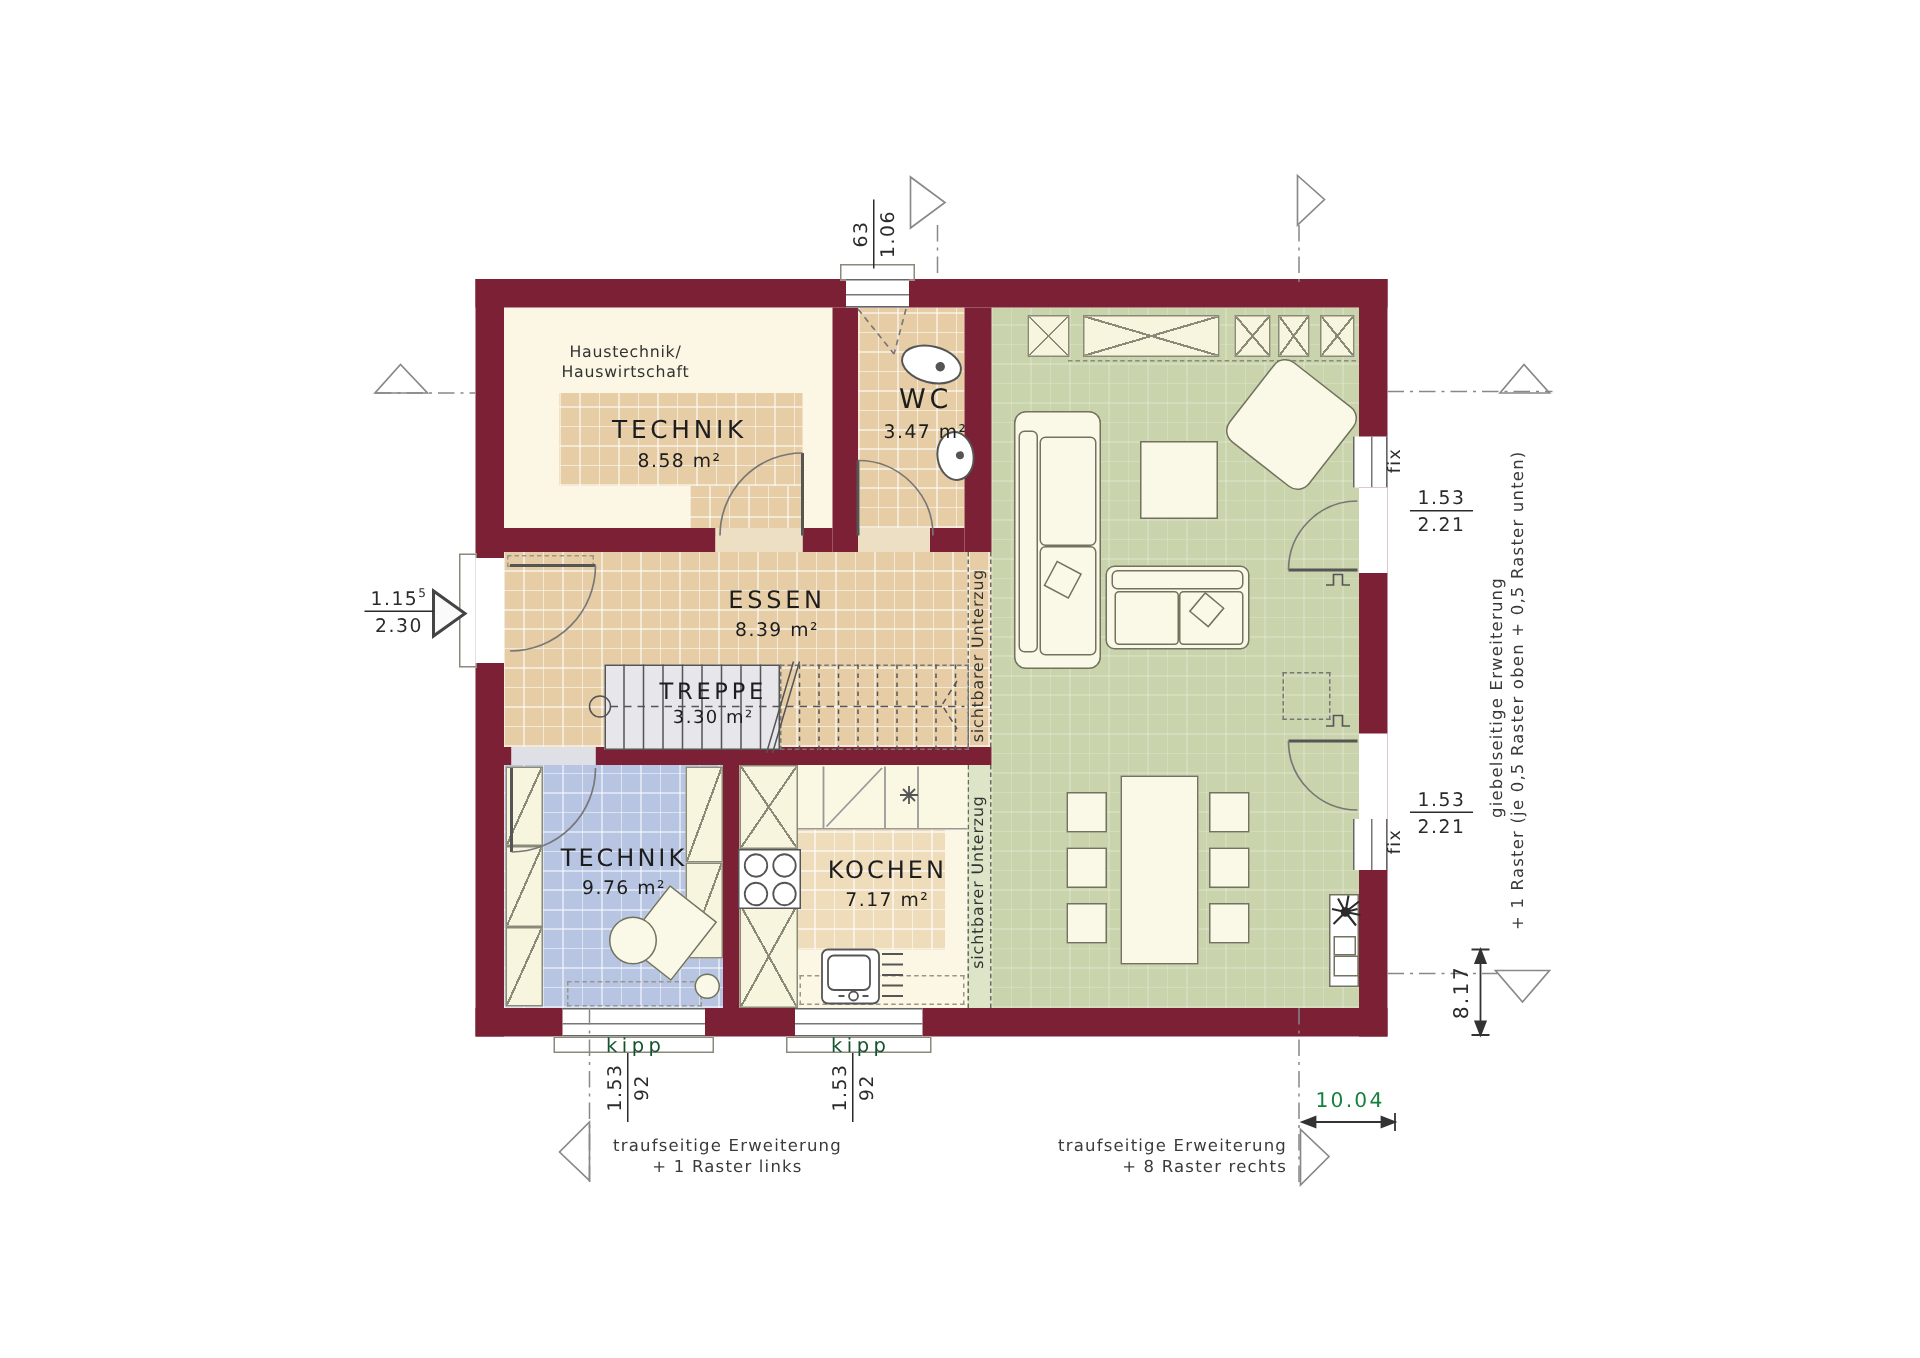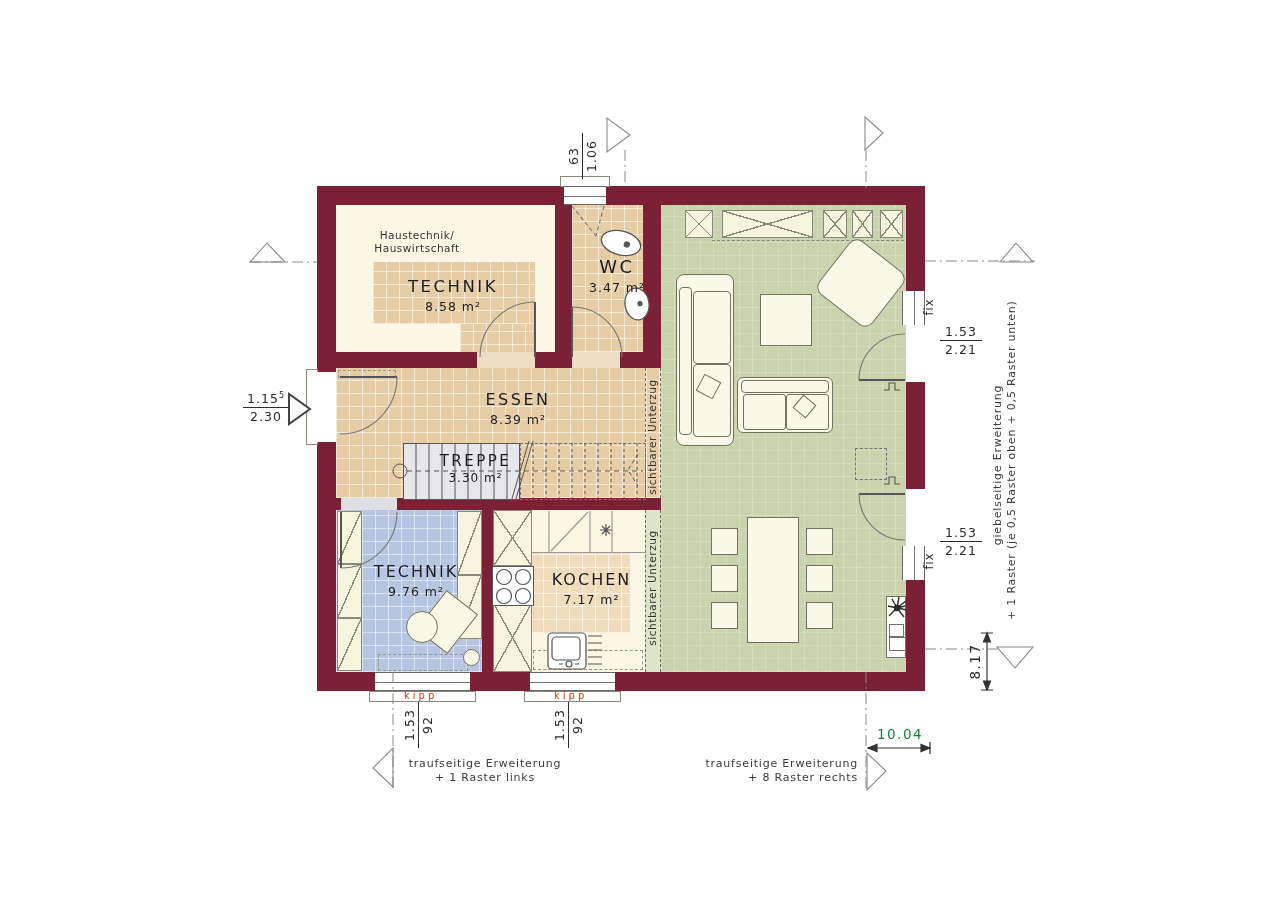--- a/index.html
+++ b/index.html
@@ -39,21 +39,21 @@
   .staird{z-index:4;border:1px dashed #777;box-sizing:border-box;}
   svg.ov{position:absolute;left:0;top:0;z-index:5;pointer-events:none;}
   .txt{z-index:6;color:#1d1d1d;}
   .rname{letter-spacing:2.5px;white-space:nowrap;}
   .rarea{font-size:12.5px;letter-spacing:1px;margin-top:3px;white-space:nowrap;}
   .note{z-index:6;font-size:10.5px;color:#333;line-height:13px;letter-spacing:.5px;}
   .frac{z-index:6;display:flex;flex-direction:column;align-items:center;font-size:12.5px;color:#2b2b2b;letter-spacing:1px;line-height:15px;white-space:nowrap;}
   .frac .bar{align-self:stretch;border-top:1.3px solid #2b2b2b;margin:1px 0;height:0;}
   .rot{transform:rotate(-90deg);}
   .ann{z-index:6;font-size:11px;color:#3a3a3a;letter-spacing:.8px;line-height:13.5px;white-space:nowrap;}
-  .kipp{z-index:6;font-size:10px;color:#c2410c;letter-spacing:3px;}
+  .kipp{z-index:6;font-size:13px;color:#14532d;letter-spacing:3px;}
   .fix{z-index:6;font-size:11.5px;color:#2b2b2b;letter-spacing:1px;white-space:nowrap;display:flex;align-items:center;justify-content:center;}
   .beam{z-index:6;font-size:10.5px;color:#333;letter-spacing:.6px;white-space:nowrap;display:flex;align-items:center;justify-content:center;}
   sup{font-size:8px;}
   .c{text-align:center;} .l{text-align:center;} .r{text-align:right;}
 </style>
 </head>
 <body>
 
 <div id="plan">
 

